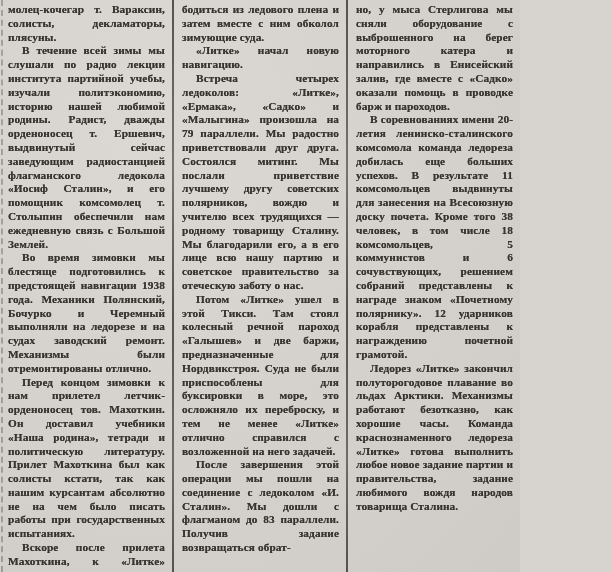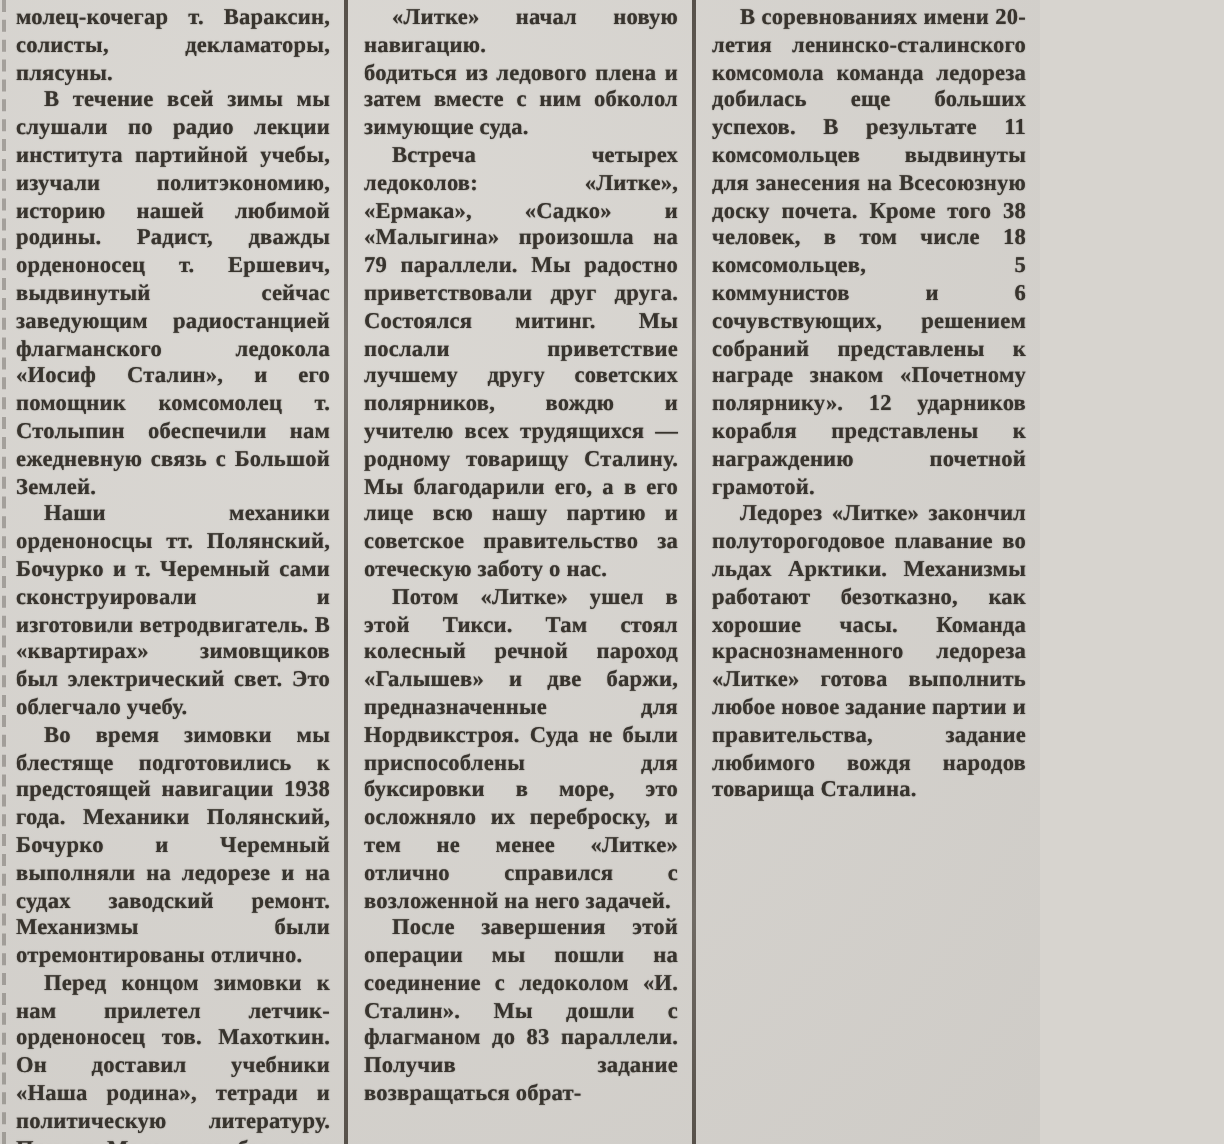--- a/index.html
+++ b/index.html
@@ -63,31 +63,31 @@
   .para.indent { text-indent: 14px; }
 </style>
 </head>
 <body>
 
 <div class="page">
   <div class="edge-left"></div>
   <div class="col">
       <p class="para">молец-кочегар т. Вараксин, солисты, декламаторы, плясуны.</p>
       <p class="para indent">В течение всей зимы мы слушали по радио лекции института партийной учебы, изучали политэкономию, историю нашей любимой родины. Радист, дважды орденоносец т. Ершевич, выдвинутый сейчас заведующим радиостанцией флагманского ледокола «Иосиф Сталин», и его помощник комсомолец т. Столыпин обеспечили нам ежедневную связь с Большой Землей.</p>
-      <p class="para indent">Наши механики орденоносцы тт. Полянский, Бочурко и т. Черемный сами сконструировали и изготовили ветродвигатель. В «квартирах» зимовщиков был электрический свет. Это облегчало учебу.</p>
       <p class="para indent">Во время зимовки мы блестяще подготовились к предстоящей навигации 1938 года. Механики Полянский, Бочурко и Черемный выполняли на ледорезе и на судах заводский ремонт. Механизмы были отремонтированы отлично.</p>
       <p class="para indent">Перед концом зимовки к нам прилетел летчик-орденоносец тов. Махоткин. Он доставил учебники «Наша родина», тетради и политическую литературу. Прилет Махоткина был как солисты кстати, так как нашим курсантам абсолютно не на чем было писать работы при государственных испытаниях.</p>
       <p class="para indent">Вскоре после прилета Махоткина, к «Литке» пришел ледокол «Ермак». Он помог кораблю осво-</p>
     </div>
   <div class="divider"></div>
   <div class="col">
+      <p class="para">бодиться из ледового плена и затем вместе с ним обколол зимующие суда.</p>
       <p class="para indent">«Литке» начал новую навигацию.</p>
-      <p class="para">бодиться из ледового плена и затем вместе с ним обколол зимующие суда.</p>
       <p class="para indent">Встреча четырех ледоколов: «Литке», «Ермака», «Садко» и «Малыгина» произошла на 79 параллели. Мы радостно приветствовали друг друга. Состоялся митинг. Мы послали приветствие лучшему другу советских полярников, вождю и учителю всех трудящихся — родному товарищу Сталину. Мы благодарили его, а в его лице всю нашу партию и советское правительство за отеческую заботу о нас.</p>
       <p class="para indent">Потом «Литке» ушел в этой Тикси. Там стоял колесный речной пароход «Галышев» и две баржи, предназначенные для Нордвикстроя. Суда не были приспособлены для буксировки в море, это осложняло их переброску, и тем не менее «Литке» отлично справился с возложенной на него задачей.</p>
       <p class="para indent">После завершения этой операции мы пошли на соединение с ледоколом «И. Сталин». Мы дошли с флагманом до 83 параллели. Получив задание возвращаться обрат-</p>
     </div>
   <div class="divider"></div>
   <div class="col">
+      <p class="para">но, у мыса Стерлигова мы сняли оборудование с выброшенного на берег моторного катера и направились в Енисейский залив, где вместе с «Садко» оказали помощь в проводке барж и пароходов.</p>
       <p class="para indent">В соревнованиях имени 20-летия ленинско-сталинского комсомола команда ледореза добилась еще больших успехов. В результате 11 комсомольцев выдвинуты для занесения на Всесоюзную доску почета. Кроме того 38 человек, в том числе 18 комсомольцев, 5 коммунистов и 6 сочувствующих, решением собраний представлены к награде знаком «Почетному полярнику». 12 ударников корабля представлены к награждению почетной грамотой.</p>
       <p class="para indent">Ледорез «Литке» закончил полуторогодовое плавание во льдах Арктики. Механизмы работают безотказно, как хорошие часы. Команда краснознаменного ледореза «Литке» готова выполнить любое новое задание партии и правительства, задание любимого вождя народов товарища Сталина.</p>
     </div>
 </div>
 
 </body></html>

